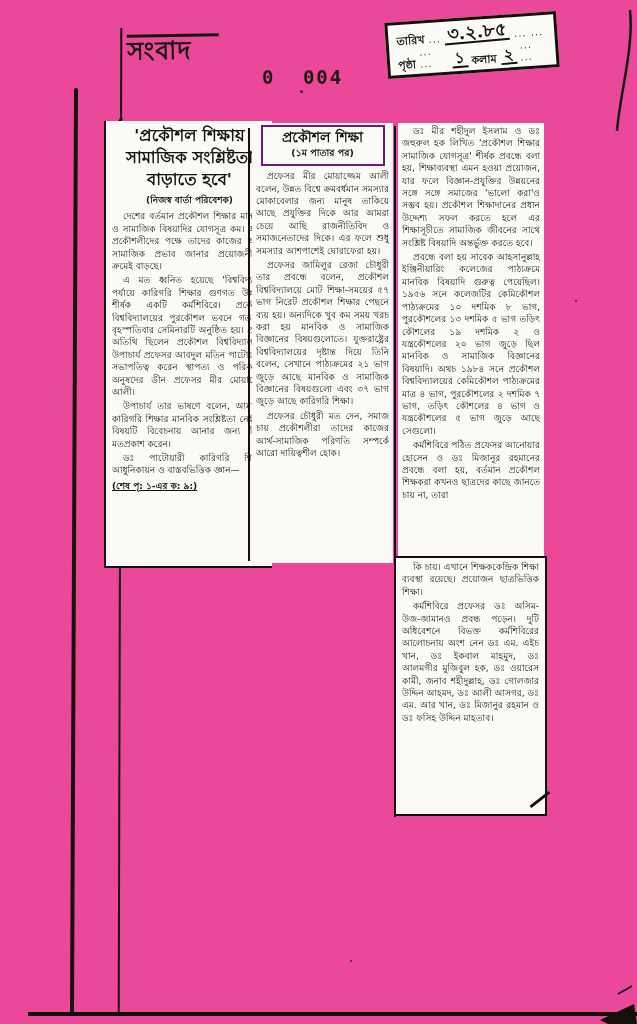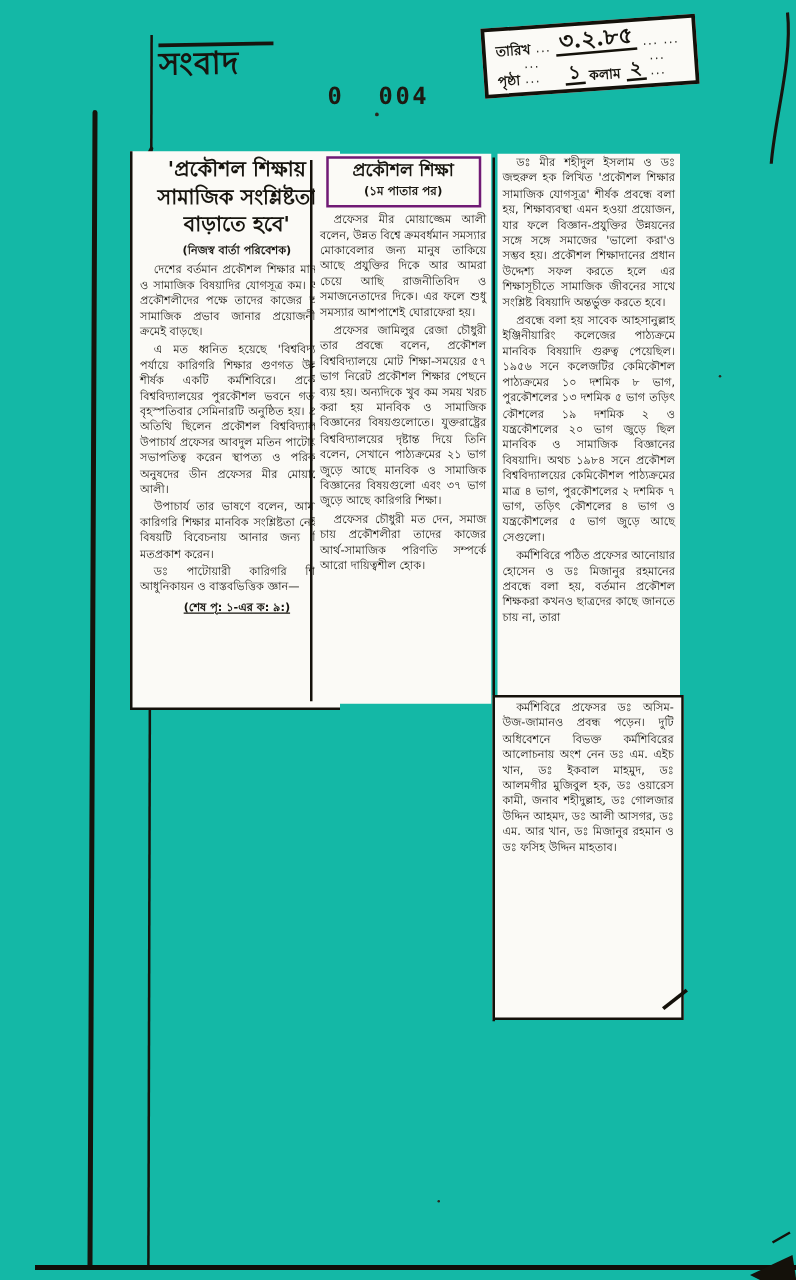--- a/index.html
+++ b/index.html
@@ -1,17 +1,17 @@
 <!DOCTYPE html>
 <html><head>
 <meta charset="utf-8">
 <style>
   html,body{margin:0;padding:0;}
   body{font-family:"DejaVu Sans",sans-serif;background:#888;}
-  .page{position:relative;width:637px;height:1024px;background:#14b8a6;overflow:hidden;color:#17150f;}
+  .page{position:relative;width:637px;height:1024px;background:#ec4899;overflow:hidden;color:#17150f;}
 
   
   .vline{position:absolute;background:#16130c;}
   .vline.thick{left:72px;top:88px;width:4px;height:927px;transform:rotate(.25deg);border-radius:2px;}
   .vline.thin{left:119px;top:28px;width:2px;height:988px;transform:rotate(.15deg);}
   .hline-bottom{position:absolute;left:28px;top:1012px;width:609px;height:4px;background:#100e08;}
   .edge-arc{position:absolute;left:600px;top:8px;width:37px;height:125px;}
   .corner-mark{position:absolute;left:598px;top:984px;width:39px;height:40px;}
 
   
@@ -35,21 +35,21 @@
 
   
   .clip-text{font-size:9px;line-height:1.38;text-align:justify;filter:blur(.2px);}
   .clip-text p{margin:0 0 2px 0;text-indent:11px;}
   .col{position:absolute;box-sizing:border-box;overflow:hidden;background:#fbfaf6;}
 
   .col1{left:104px;top:121px;width:168px;height:447px;border-left:2px solid #14110a;
     border-bottom:2px solid #14110a;padding:4px 5px 2px 6px;}
   .headline{font-size:16.5px;font-weight:bold;text-align:center;line-height:1.32;filter:blur(.2px);}
   .byline{font-size:9px;font-weight:bold;text-align:center;margin:3px 0 2px 0;filter:blur(.2px);}
-  .cont-note{font-size:9px;font-weight:bold;text-align:center;text-decoration:underline;margin-top:2px;}
+  .cont-note{font-size:9px;font-weight:bold;text-align:left;text-decoration:underline;margin-top:2px;}
 
   .col2{left:252px;top:123px;width:141px;height:440px;padding:2px 4px;}
   .col2-header{width:116px;margin:0 auto 4px auto;border:2px solid #701a75;padding:2px 2px 3px 2px;
     text-align:center;}
   .col2-header .t{font-size:14px;font-weight:bold;line-height:1.15;filter:blur(.2px);}
   .col2-header .s{font-size:9.5px;font-weight:bold;margin-top:1px;filter:blur(.2px);}
 
   .col3{left:398px;top:123px;width:146px;height:433px;padding:2px 4px;}
 
   .colrule{position:absolute;background:#14110a;}
@@ -136,20 +136,21 @@
   <div class="col col3">
     <div class="clip-text">
       <p>ডঃ মীর শহীদুল ইসলাম ও ডঃ জহুরুল হক লিখিত 'প্রকৌশল শিক্ষার সামাজিক যোগসূত্র' শীর্ষক প্রবন্ধে বলা হয়, শিক্ষাব্যবস্থা এমন হওয়া প্রয়োজন, যার ফলে বিজ্ঞান-প্রযুক্তির উন্নয়নের সঙ্গে সঙ্গে সমাজের 'ভালো করা'ও সম্ভব হয়। প্রকৌশল শিক্ষাদানের প্রধান উদ্দেশ্য সফল করতে হলে এর শিক্ষাসূচীতে সামাজিক জীবনের সাথে সংশ্লিষ্ট বিষয়াদি অন্তর্ভুক্ত করতে হবে।</p>
       <p>প্রবন্ধে বলা হয় সাবেক আহসানুল্লাহ ইঞ্জিনীয়ারিং কলেজের পাঠ্যক্রমে মানবিক বিষয়াদি গুরুত্ব পেয়েছিল। ১৯৫৬ সনে কলেজটির কেমিকৌশল পাঠ্যক্রমের ১০ দশমিক ৮ ভাগ, পুরকৌশলের ১৩ দশমিক ৫ ভাগ তড়িৎ কৌশলের ১৯ দশমিক ২ ও যন্ত্রকৌশলের ২০ ভাগ জুড়ে ছিল মানবিক ও সামাজিক বিজ্ঞানের বিষয়াদি। অথচ ১৯৮৪ সনে প্রকৌশল বিশ্ববিদ্যালয়ের কেমিকৌশল পাঠ্যক্রমের মাত্র ৪ ভাগ, পুরকৌশলের ২ দশমিক ৭ ভাগ, তড়িৎ কৌশলের ৪ ভাগ ও যন্ত্রকৌশলের ৫ ভাগ জুড়ে আছে সেগুলো।</p>
       <p>কর্মশিবিরে পঠিত প্রফেসর আনোয়ার হোসেন ও ডঃ মিজানুর রহমানের প্রবন্ধে বলা হয়, বর্তমান প্রকৌশল শিক্ষকরা কখনও ছাত্রদের কাছে জানতে চায় না, তারা</p>
     </div>
   </div>
 
   <div class="col boxed">
     <div class="clip-text">
+      <p>কি চায়। এখানে শিক্ষককেন্দ্রিক শিক্ষা ব্যবস্থা রয়েছে। প্রয়োজন ছাত্রভিত্তিক শিক্ষা।</p>
       <p>কর্মশিবিরে প্রফেসর ডঃ অসিম-উজ-জামানও প্রবন্ধ পড়েন। দুটি অধিবেশনে বিভক্ত কর্মশিবিরের আলোচনায় অংশ নেন ডঃ এম. এইচ খান, ডঃ ইকবাল মাহমুদ, ডঃ আলমগীর মুজিবুল হক, ডঃ ওয়ারেস কামী, জনাব শহীদুল্লাহ, ডঃ গোলজার উদ্দিন আহমদ, ডঃ আলী আসগর, ডঃ এম. আর খান, ডঃ মিজানুর রহমান ও ডঃ ফসিহ উদ্দিন মাহতাব।</p>
     </div>
   </div>
   <div class="box-cut"></div>
 
   <div class="speck" style="left:300px;top:90px;width:3px;height:3px;"></div>
   <div class="speck" style="left:575px;top:300px;width:2px;height:2px;"></div>
   <div class="speck" style="left:350px;top:960px;width:2px;height:2px;"></div>
 
 </div>

